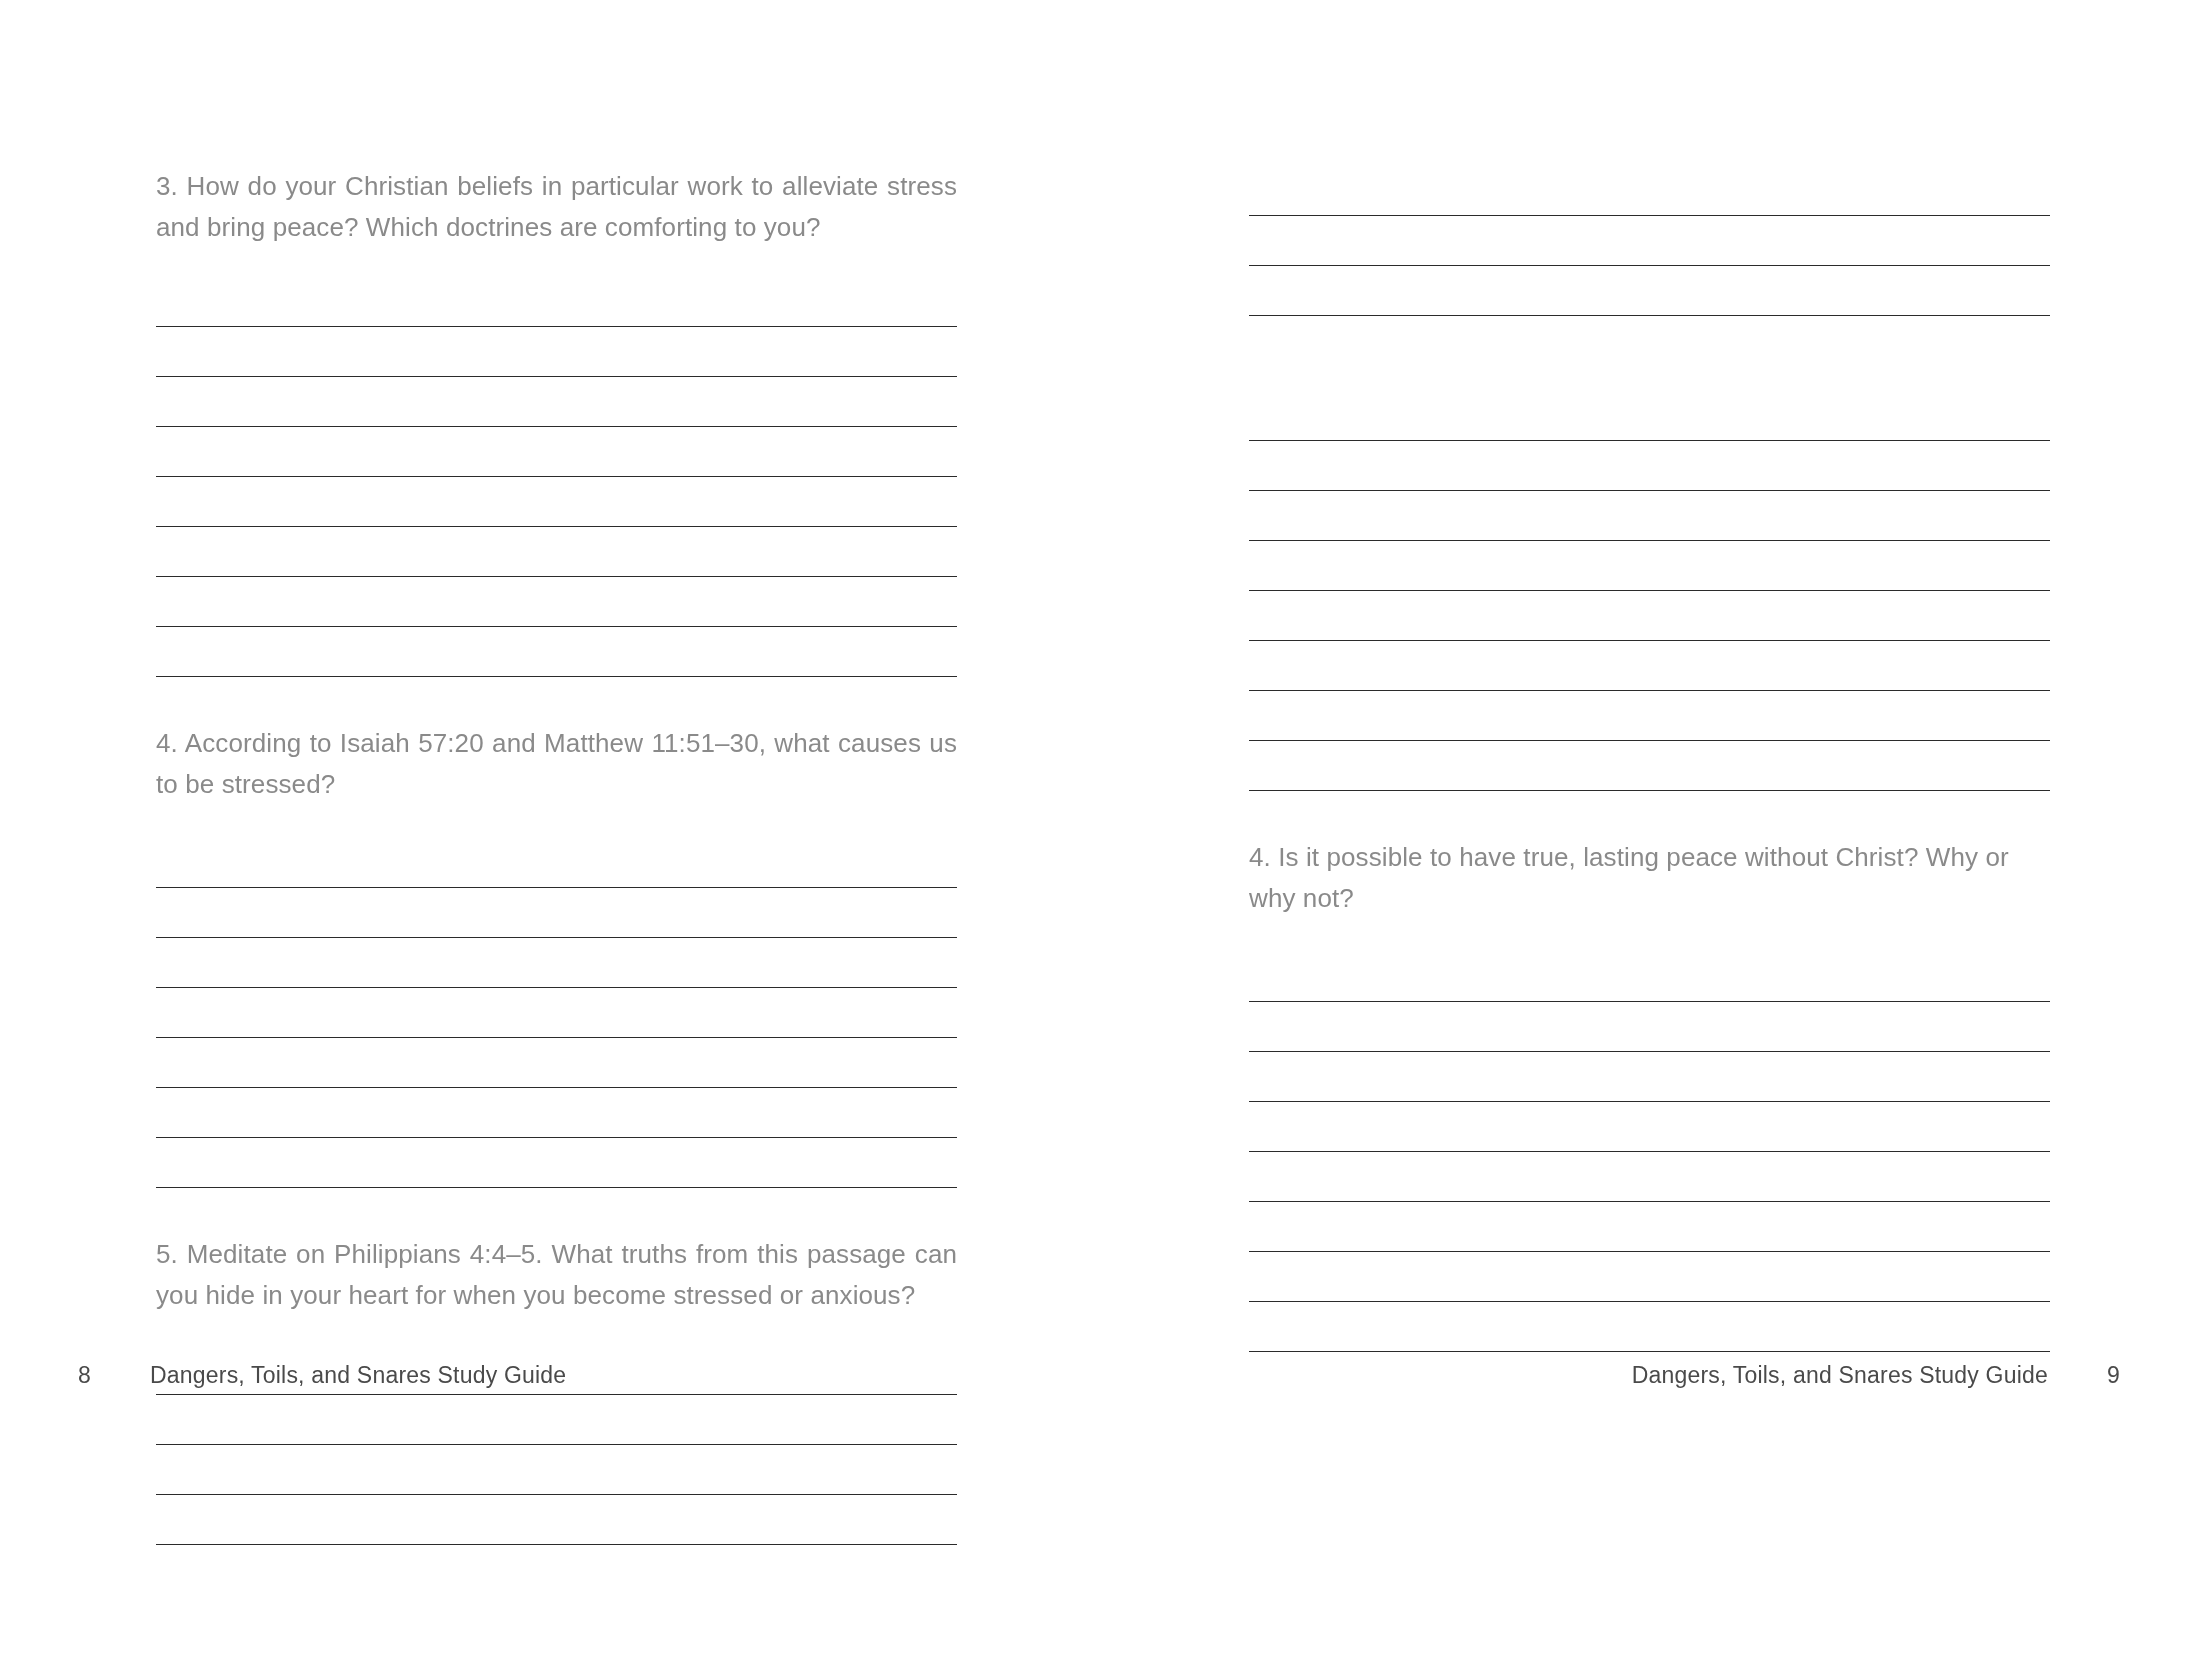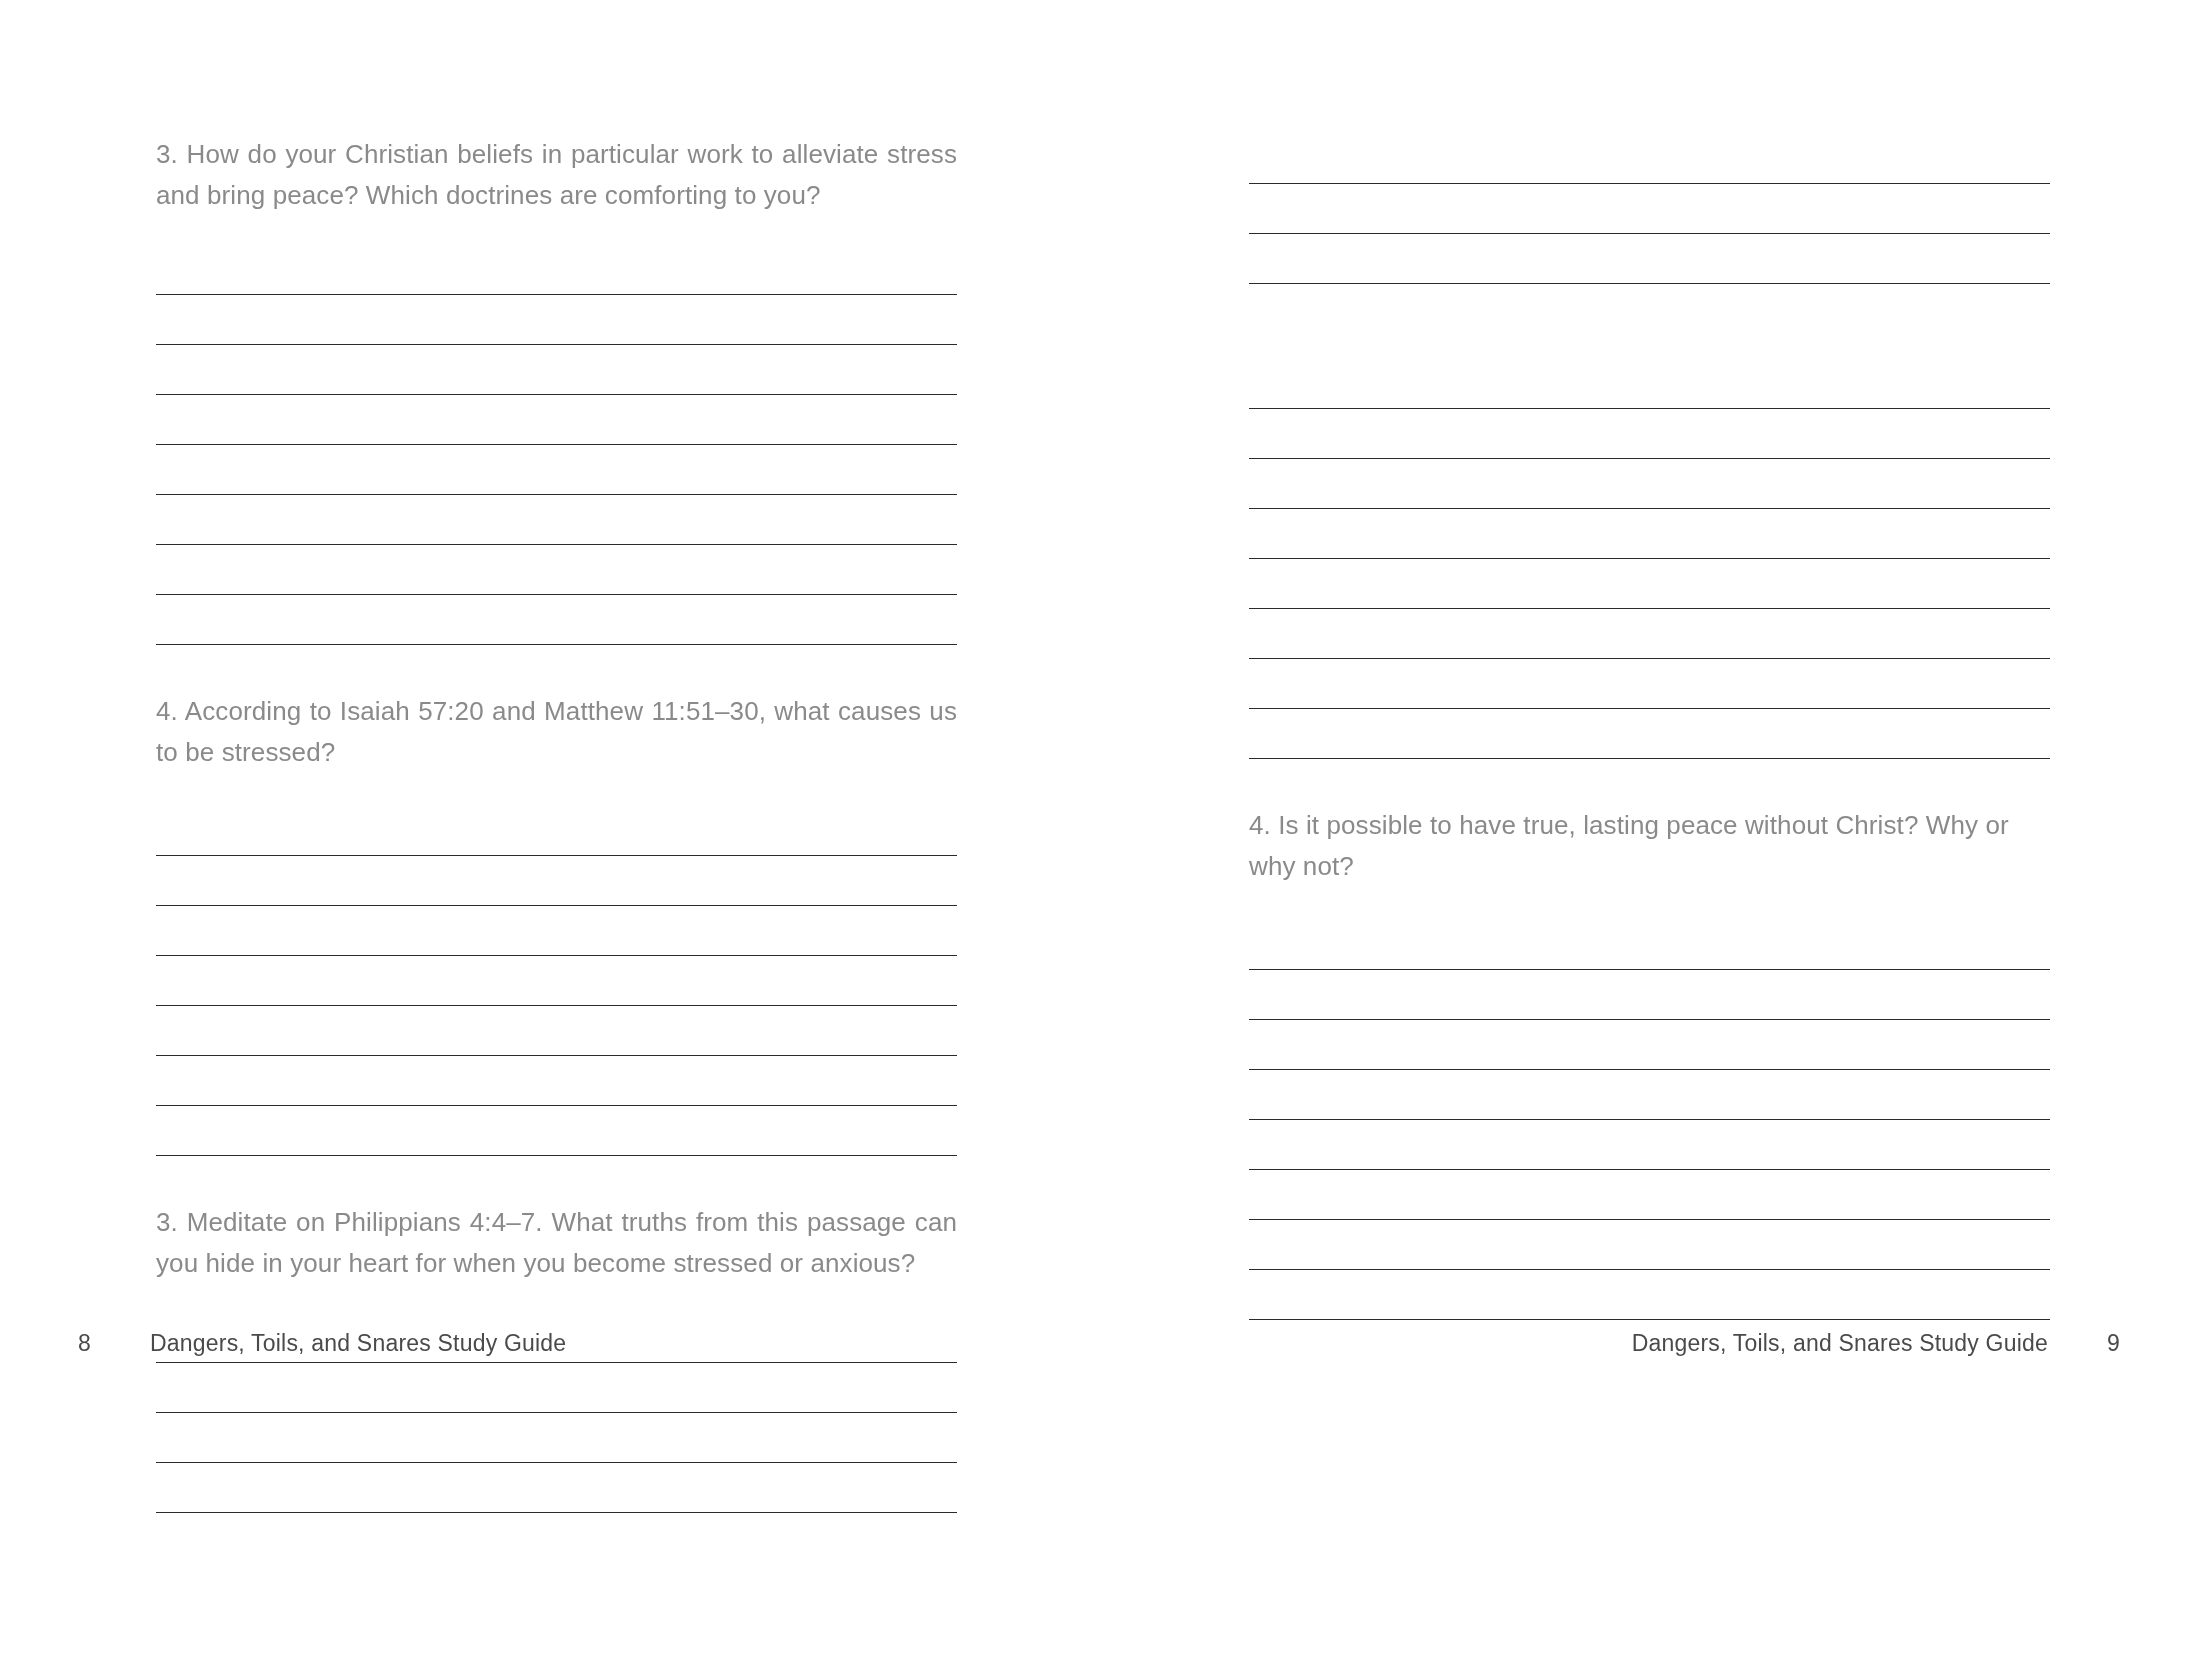--- a/index.html
+++ b/index.html
@@ -20,20 +20,21 @@
     width: 2199px;
     height: 1673px;
     display: flex;
   }
 
   .page {
     position: relative;
     width: 1099px;
     height: 1441px;
     box-sizing: border-box;
+    margin-top: 32px;
   }
 
   .page-body {
     position: absolute;
     top: 134px;
     width: 801px;
     height: 1386px;
   }
   .page-left .page-body  { left: 156px; }
   .page-right .page-body { left: 150px; }
@@ -131,21 +132,21 @@
         <div class="rule"></div>
         <div class="rule"></div>
         <div class="rule"></div>
         <div class="rule"></div>
         <div class="rule"></div>
         <div class="rule"></div>
       </div>
 
       <div class="sp-48"></div>
 
-      <p class="question">3. Meditate on Philippians 4:4–7. What truths from this passage can you hide in your heart for when you become stressed or anxious?</p>
+      <p class="question">5. Meditate on Philippians 4:4–5. What truths from this passage can you hide in your heart for when you become stressed or anxious?</p>
 
       <div class="sp-30"></div>
 
       <div class="q-lines">
         <div class="rule"></div>
         <div class="rule"></div>
         <div class="rule"></div>
         <div class="rule"></div>
       </div>
 

